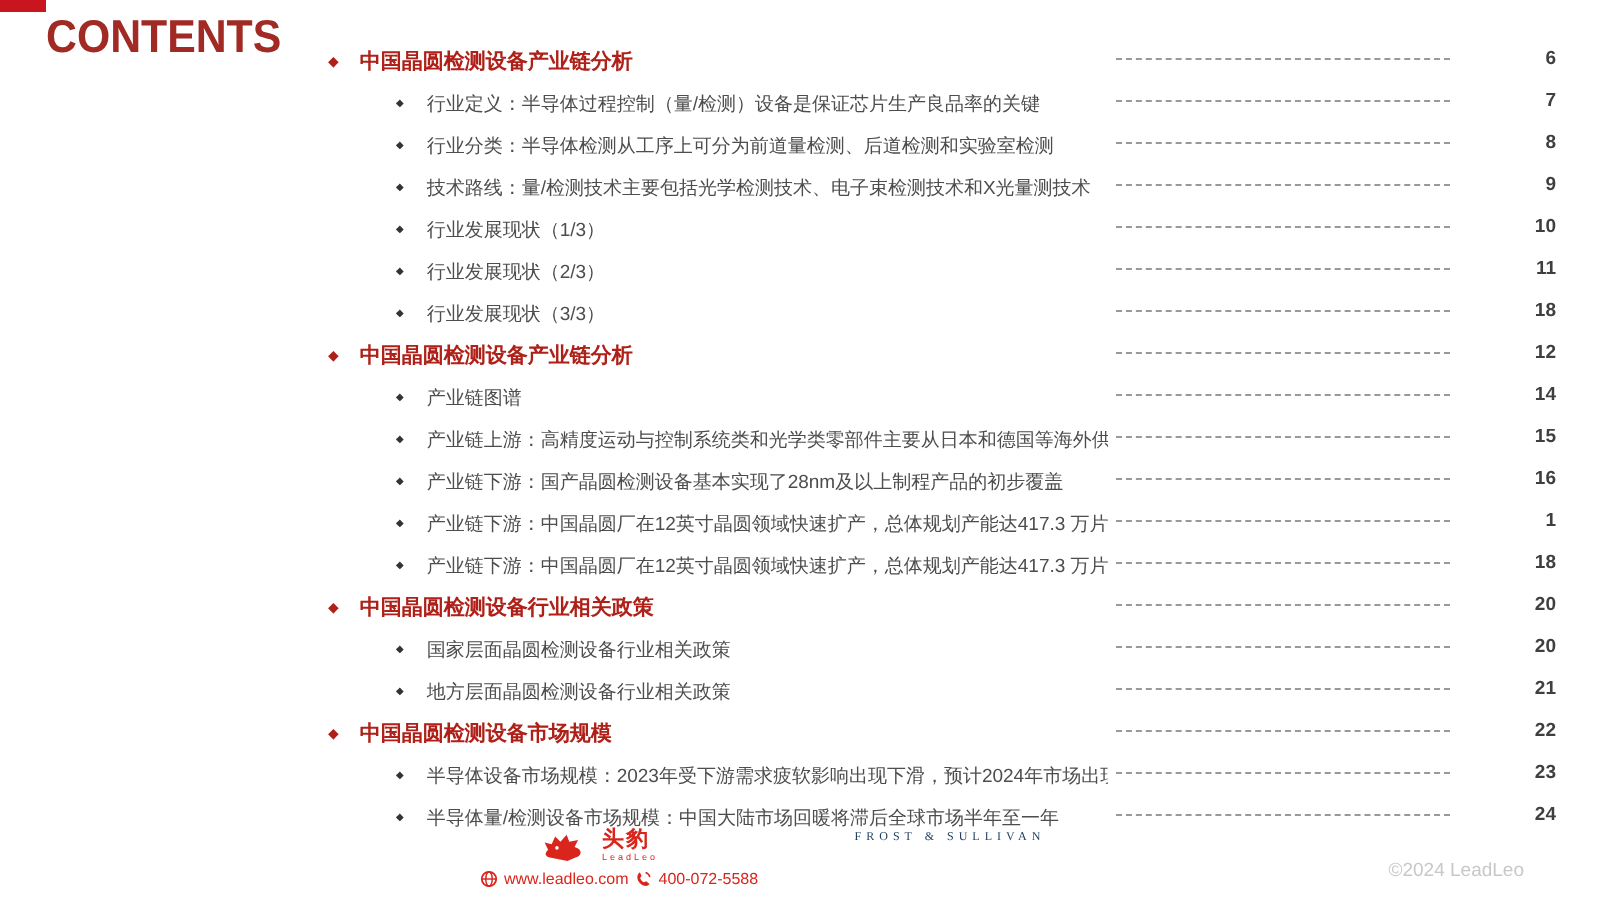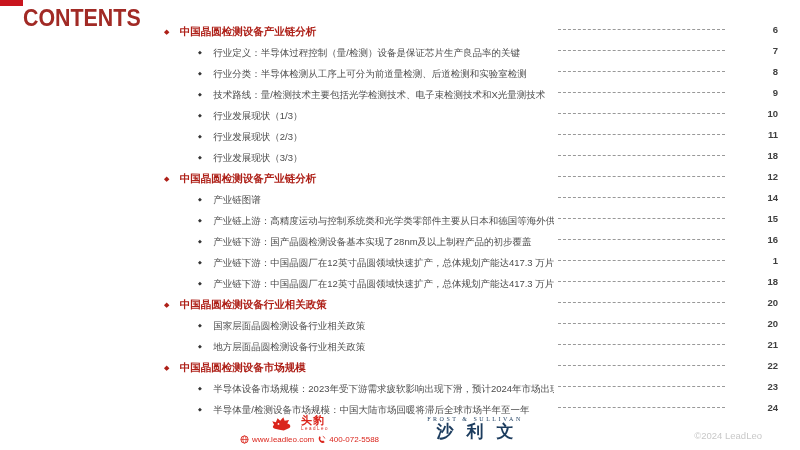--- a/index.html
+++ b/index.html
@@ -278,16 +278,15 @@
     <svg class="mini-icon" viewBox="0 0 10 10">
       <path d="M3.2 1.2 C1.2 2.8 1.6 5.6 3.4 7.4 C5.2 9.2 7.6 9.4 8.6 7.8 L6.8 6.2 L5.6 6.8 C4.6 6.4 3.8 5.6 3.4 4.4 L4.2 3.2 Z" fill="#DA251C"></path>
       <path d="M6.4 1.4 A3.4 3.4 0 0 1 8.8 4" fill="none" stroke="#DA251C" stroke-width="0.8"></path>
     </svg>
     <span>400-072-5588</span>
   </div>
 </div>
 
 <div class="footer-frost">
   <div class="frost-line1">FROST &amp; SULLIVAN</div>
-  <div class="frost-line2">沙利文</div>
 </div>
 
 <div class="copyright">©2024 LeadLeo</div>
 
 </body></html>

